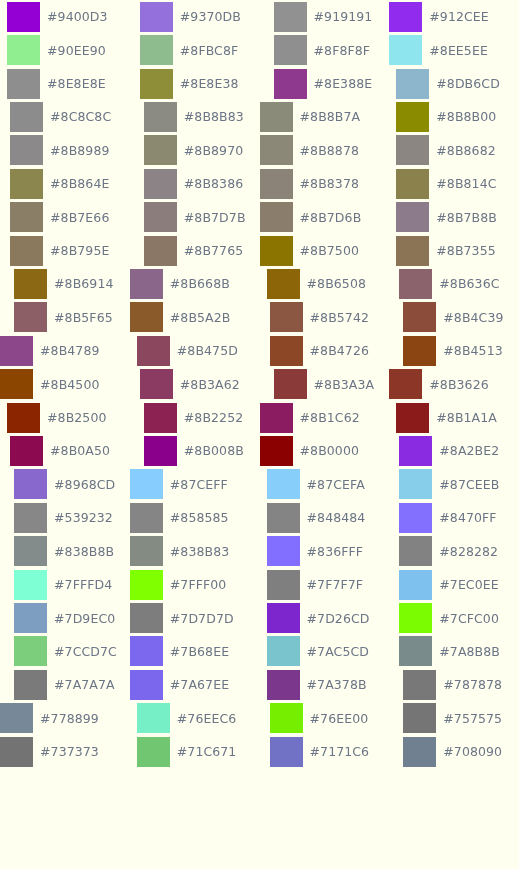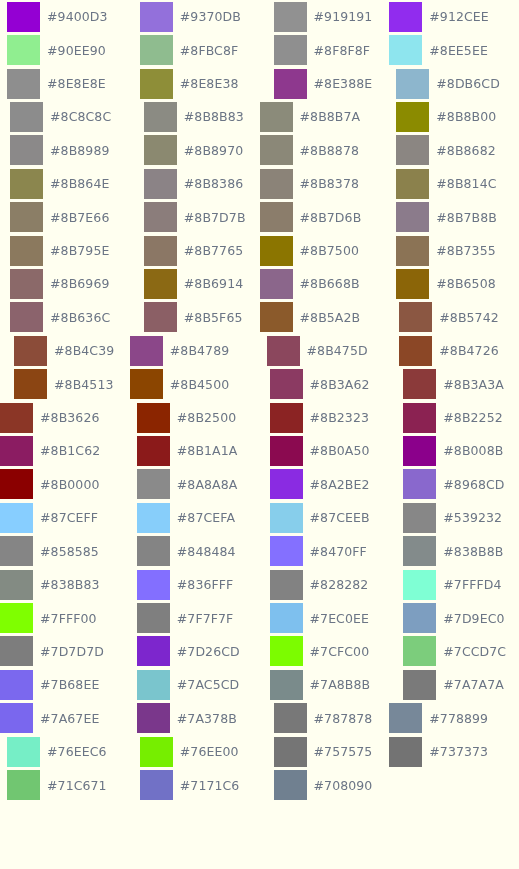--- a/index.html
+++ b/index.html
@@ -173,24 +173,20 @@
       <span class="swatch-label">#8B7765</span>
     </div>
     <div class="swatch-cell col-0">
       <div class="swatch-chip" style="background-color: rgb(139, 117, 0);"></div>
       <span class="swatch-label">#8B7500</span>
     </div>
     <div class="swatch-cell col-1">
       <div class="swatch-chip" style="background-color: rgb(139, 115, 85);"></div>
       <span class="swatch-label">#8B7355</span>
     </div>
-    <div class="swatch-cell col-2">
-      <div class="swatch-chip" style="background-color: rgb(139, 105, 105);"></div>
-      <span class="swatch-label">#8B6969</span>
-    </div>
     <div class="swatch-cell col-3">
       <div class="swatch-chip" style="background-color: rgb(139, 105, 20);"></div>
       <span class="swatch-label">#8B6914</span>
     </div>
     <div class="swatch-cell col-0">
       <div class="swatch-chip" style="background-color: rgb(139, 102, 139);"></div>
       <span class="swatch-label">#8B668B</span>
     </div>
     <div class="swatch-cell col-1">
       <div class="swatch-chip" style="background-color: rgb(139, 101, 8);"></div>
@@ -245,24 +241,20 @@
       <span class="swatch-label">#8B3A3A</span>
     </div>
     <div class="swatch-cell col-0">
       <div class="swatch-chip" style="background-color: rgb(139, 54, 38);"></div>
       <span class="swatch-label">#8B3626</span>
     </div>
     <div class="swatch-cell col-1">
       <div class="swatch-chip" style="background-color: rgb(139, 37, 0);"></div>
       <span class="swatch-label">#8B2500</span>
     </div>
-    <div class="swatch-cell col-2">
-      <div class="swatch-chip" style="background-color: rgb(139, 35, 35);"></div>
-      <span class="swatch-label">#8B2323</span>
-    </div>
     <div class="swatch-cell col-3">
       <div class="swatch-chip" style="background-color: rgb(139, 34, 82);"></div>
       <span class="swatch-label">#8B2252</span>
     </div>
     <div class="swatch-cell col-0">
       <div class="swatch-chip" style="background-color: rgb(139, 28, 98);"></div>
       <span class="swatch-label">#8B1C62</span>
     </div>
     <div class="swatch-cell col-1">
       <div class="swatch-chip" style="background-color: rgb(139, 26, 26);"></div>
@@ -272,24 +264,20 @@
       <div class="swatch-chip" style="background-color: rgb(139, 10, 80);"></div>
       <span class="swatch-label">#8B0A50</span>
     </div>
     <div class="swatch-cell col-3">
       <div class="swatch-chip" style="background-color: rgb(139, 0, 139);"></div>
       <span class="swatch-label">#8B008B</span>
     </div>
     <div class="swatch-cell col-0">
       <div class="swatch-chip" style="background-color: rgb(139, 0, 0);"></div>
       <span class="swatch-label">#8B0000</span>
-    </div>
-    <div class="swatch-cell col-1">
-      <div class="swatch-chip" style="background-color: rgb(138, 138, 138);"></div>
-      <span class="swatch-label">#8A8A8A</span>
     </div>
     <div class="swatch-cell col-2">
       <div class="swatch-chip" style="background-color: rgb(138, 43, 226);"></div>
       <span class="swatch-label">#8A2BE2</span>
     </div>
     <div class="swatch-cell col-3">
       <div class="swatch-chip" style="background-color: rgb(137, 104, 205);"></div>
       <span class="swatch-label">#8968CD</span>
     </div>
     <div class="swatch-cell col-0">

